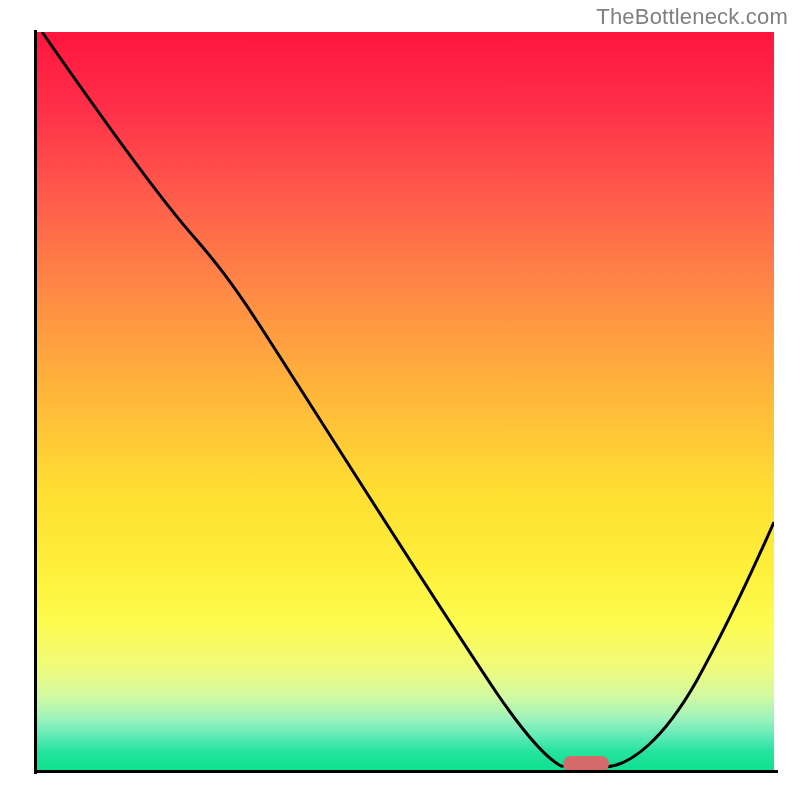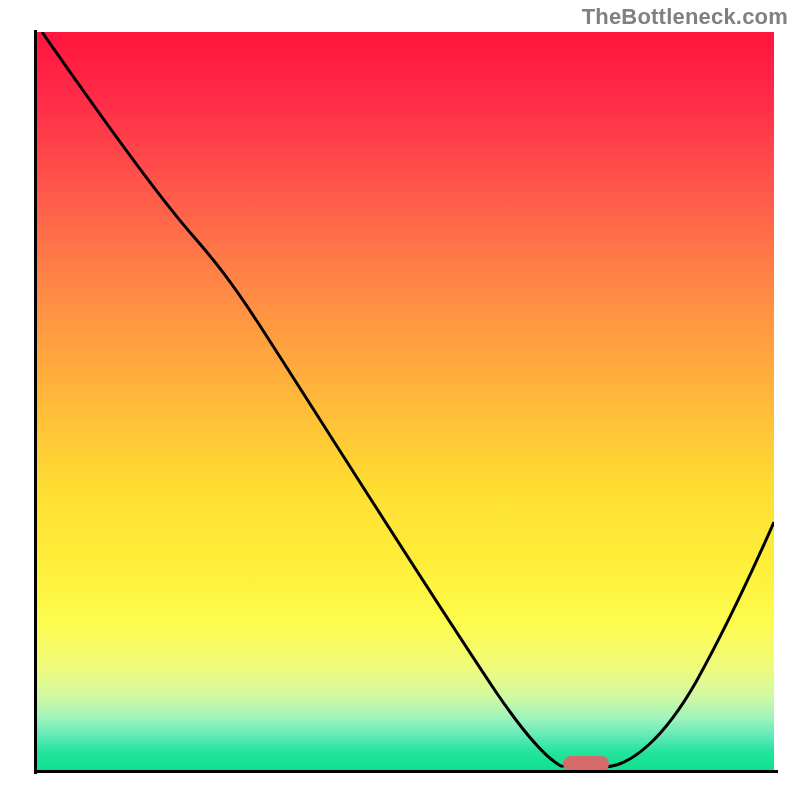--- a/index.html
+++ b/index.html
@@ -15,21 +15,21 @@
     position: relative;
     width: 800px;
     height: 800px;
   }
   .watermark {
     position: absolute;
     top: 4px;
     right: 12px;
     color: #808080;
     font-size: 22px;
-    font-weight: 700;
+    font-weight: 400;
     letter-spacing: 0.2px;
     z-index: 5;
   }
   .plot-area {
     position: absolute;
     left: 36px;
     top: 32px;
     width: 738px;
     height: 738px;
     box-sizing: border-box;

